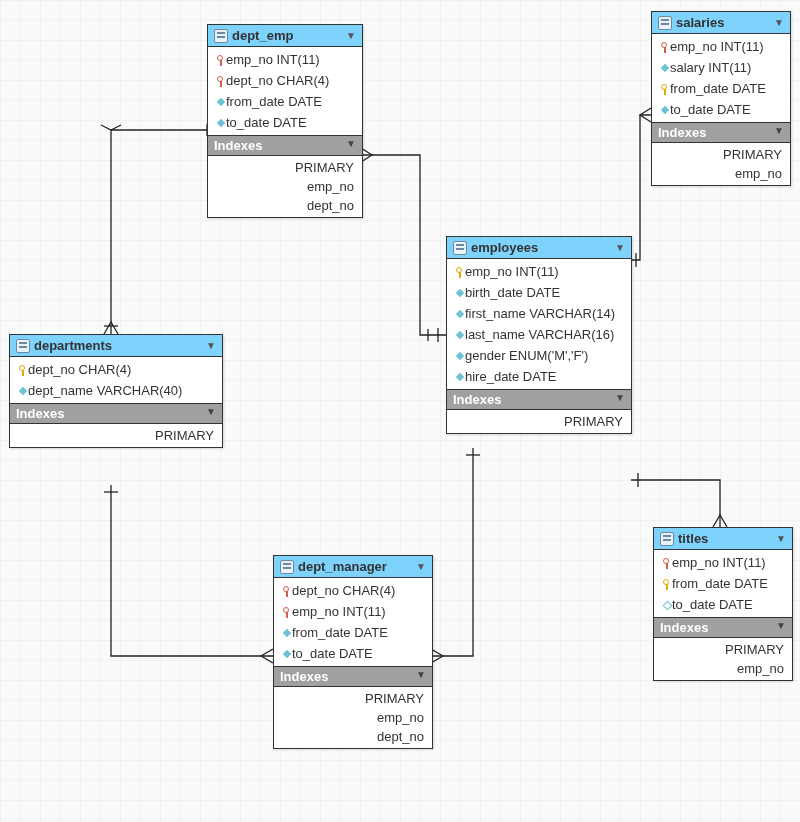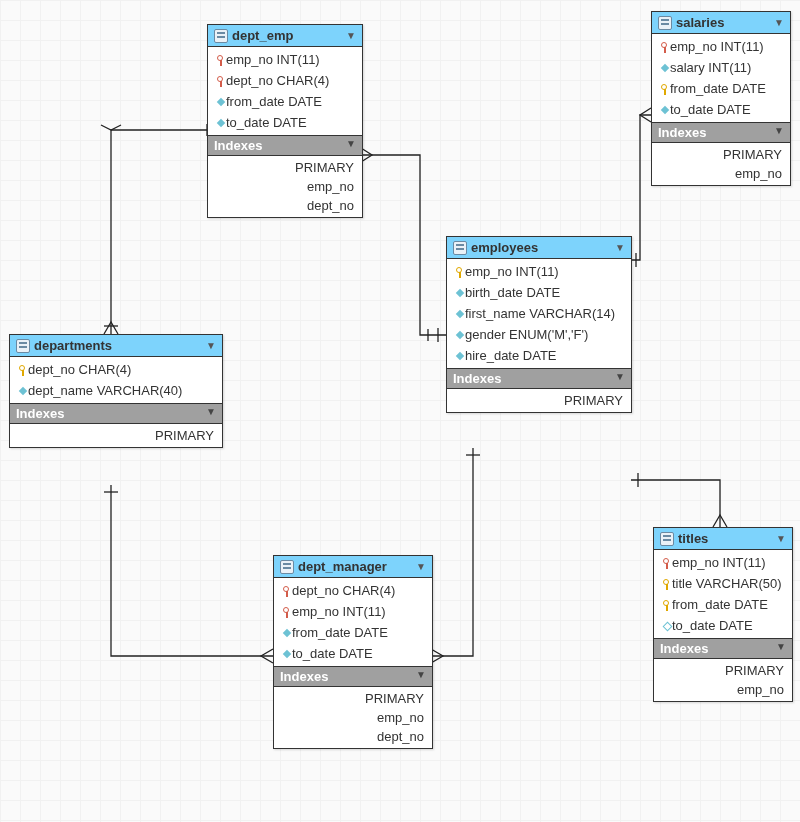--- a/index.html
+++ b/index.html
@@ -198,20 +198,24 @@
       <div class="col">
           <span class="glyph diab"></span>
           <span>birth_date DATE</span>
         </div>
       <div class="col">
           <span class="glyph diab"></span>
           <span>first_name VARCHAR(14)</span>
         </div>
       <div class="col">
           <span class="glyph diab"></span>
+          <span>last_name VARCHAR(16)</span>
+        </div>
+      <div class="col">
+          <span class="glyph diab"></span>
           <span>gender ENUM('M','F')</span>
         </div>
       <div class="col">
           <span class="glyph diab"></span>
           <span>hire_date DATE</span>
         </div>
     </div>
     <div class="idxhead">
         <span>Indexes</span>
         <span class="tri">▼</span>
@@ -287,24 +291,20 @@
       <span>titles</span>
       <span class="tri">▼</span>
     </div>
     <div class="cols">
       <div class="col">
           <span class="glyph keyr"></span>
           <span>emp_no INT(11)</span>
         </div>
       <div class="col">
           <span class="glyph keyy"></span>
-          <span>title VARCHAR(50)</span>
-        </div>
-      <div class="col">
-          <span class="glyph keyy"></span>
           <span>from_date DATE</span>
         </div>
       <div class="col">
           <span class="glyph diaw"></span>
           <span>to_date DATE</span>
         </div>
     </div>
     <div class="idxhead">
         <span>Indexes</span>
         <span class="tri">▼</span>

